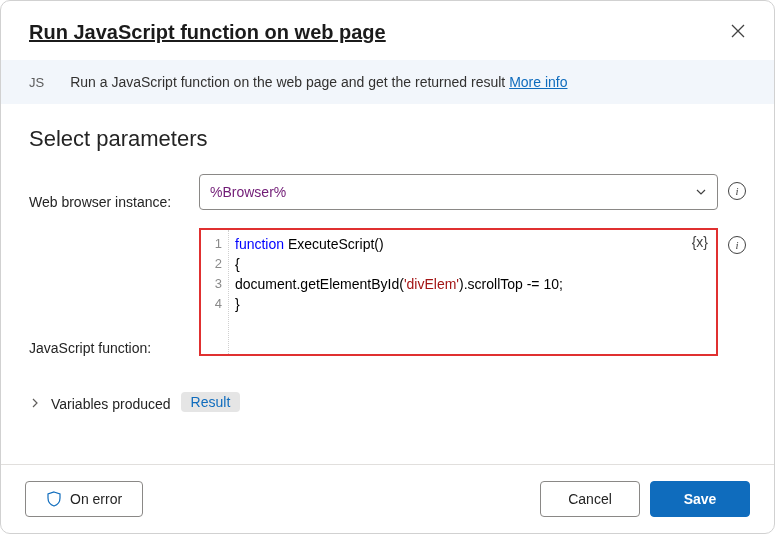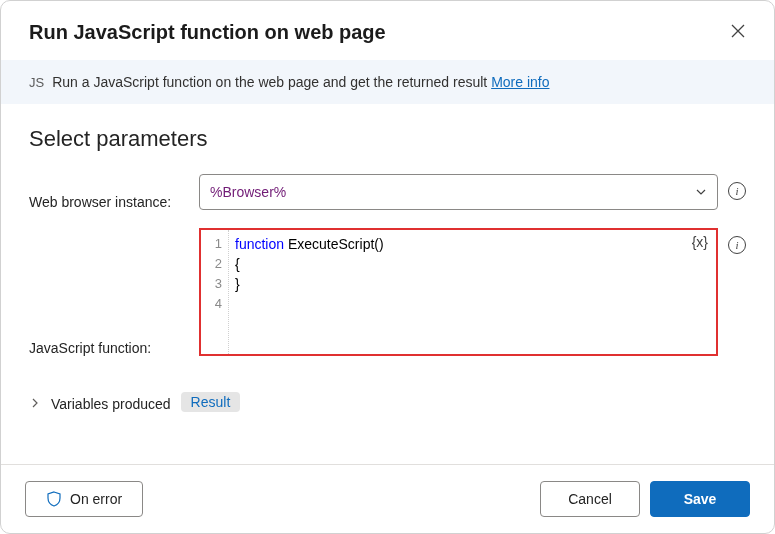--- a/index.html
+++ b/index.html
@@ -22,34 +22,35 @@
     .header {
       display: flex;
       justify-content: space-between;
       align-items: center;
       padding: 18px 24px 14px 28px;
     }
     .header-title {
       font-size: 20px;
       font-weight: 600;
       color: #1b1b1b;
+      text-decoration: underline;
     }
     .close-btn {
       background: none;
       border: none;
       cursor: pointer;
       padding: 4px;
       color: #424242;
     }
     .info-bar {
       background: #f2f6fb;
       padding: 14px 28px;
       display: flex;
       align-items: center;
-      gap: 8px;
+      gap: 26px;
       font-size: 14px;
       color: #323130;
     }
     .js-badge {
       font-size: 13px;
       color: #5b5b5b;
       font-weight: 400;
     }
     .info-link {
       color: #0f6cbd;
@@ -247,20 +248,21 @@
         <div class="code-editor">
           <div class="gutter" id="gutter">
               <div>1</div>
               <div>2</div>
               <div>3</div>
               <div>4</div>
             </div>
           <div class="code-lines" id="codelines">
               <div><span class="kw">function</span><span> ExecuteScript()</span></div>
               <div><span>{</span></div>
+              <div><span>document.getElementById(</span><span class="str">'divElem'</span><span>).scrollTop -= 10;</span></div>
               <div><span>}</span></div>
             </div>
           <span class="var-badge">{x}</span>
         </div>
         <div class="info-icon">i</div>
       </div>
     </div>
 
     <div class="vars-row">
       <span class="chevron-right">

